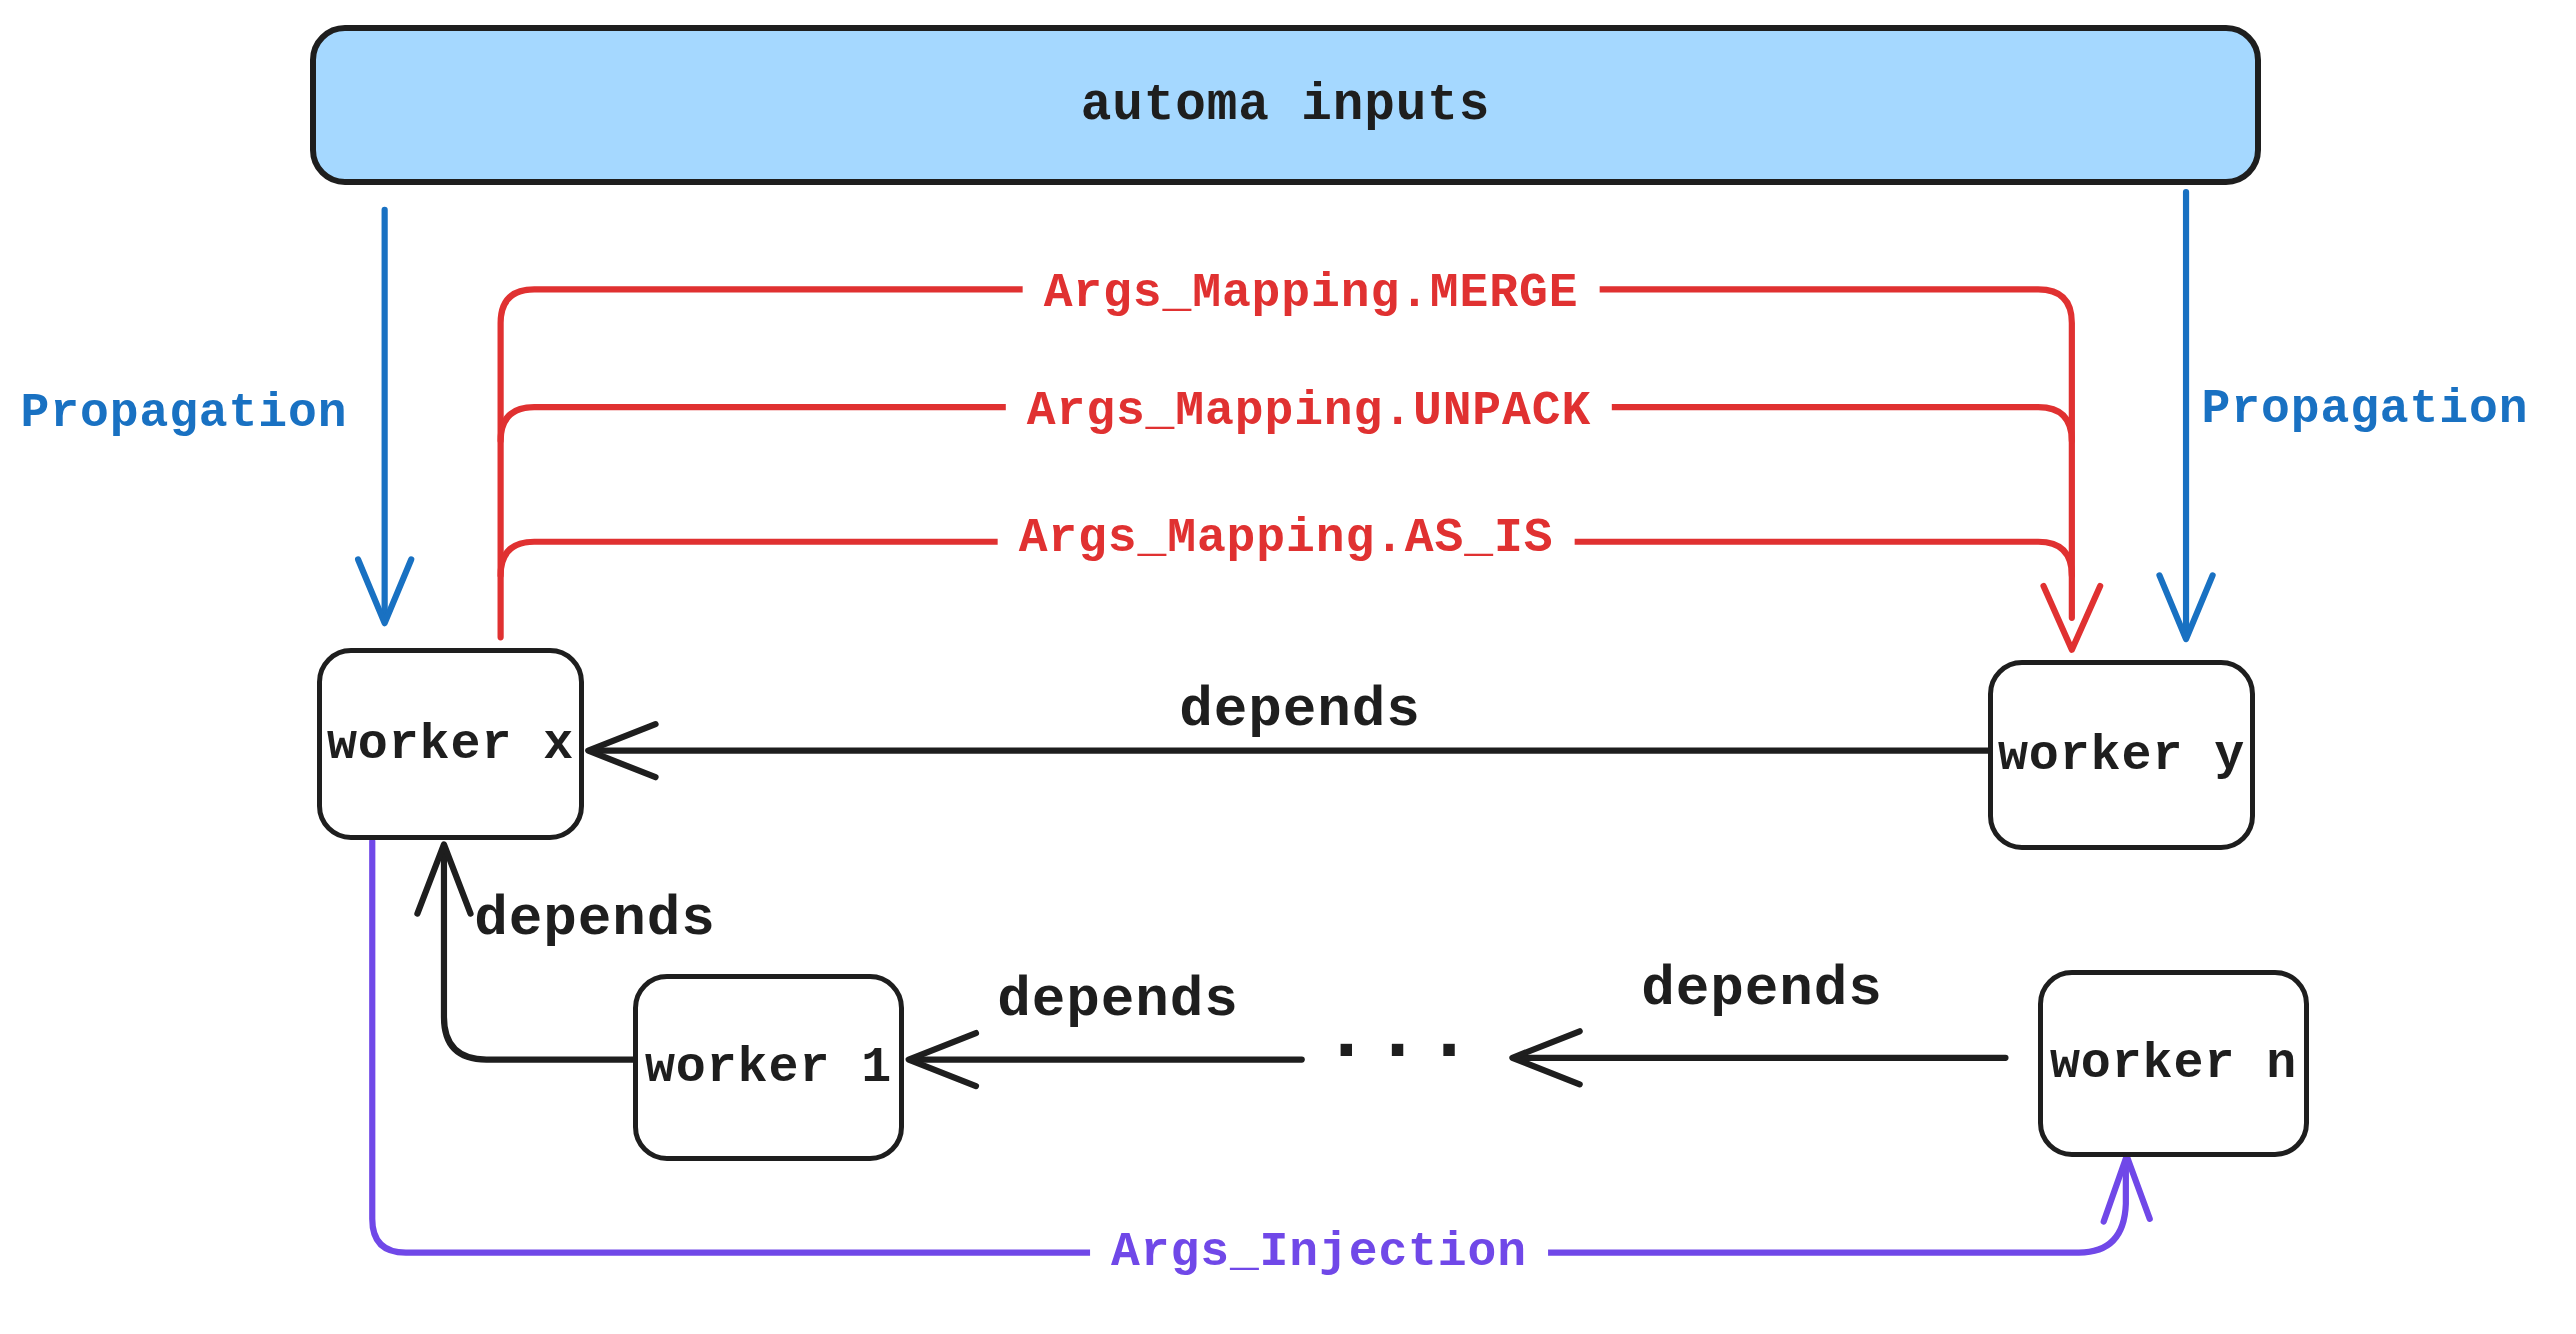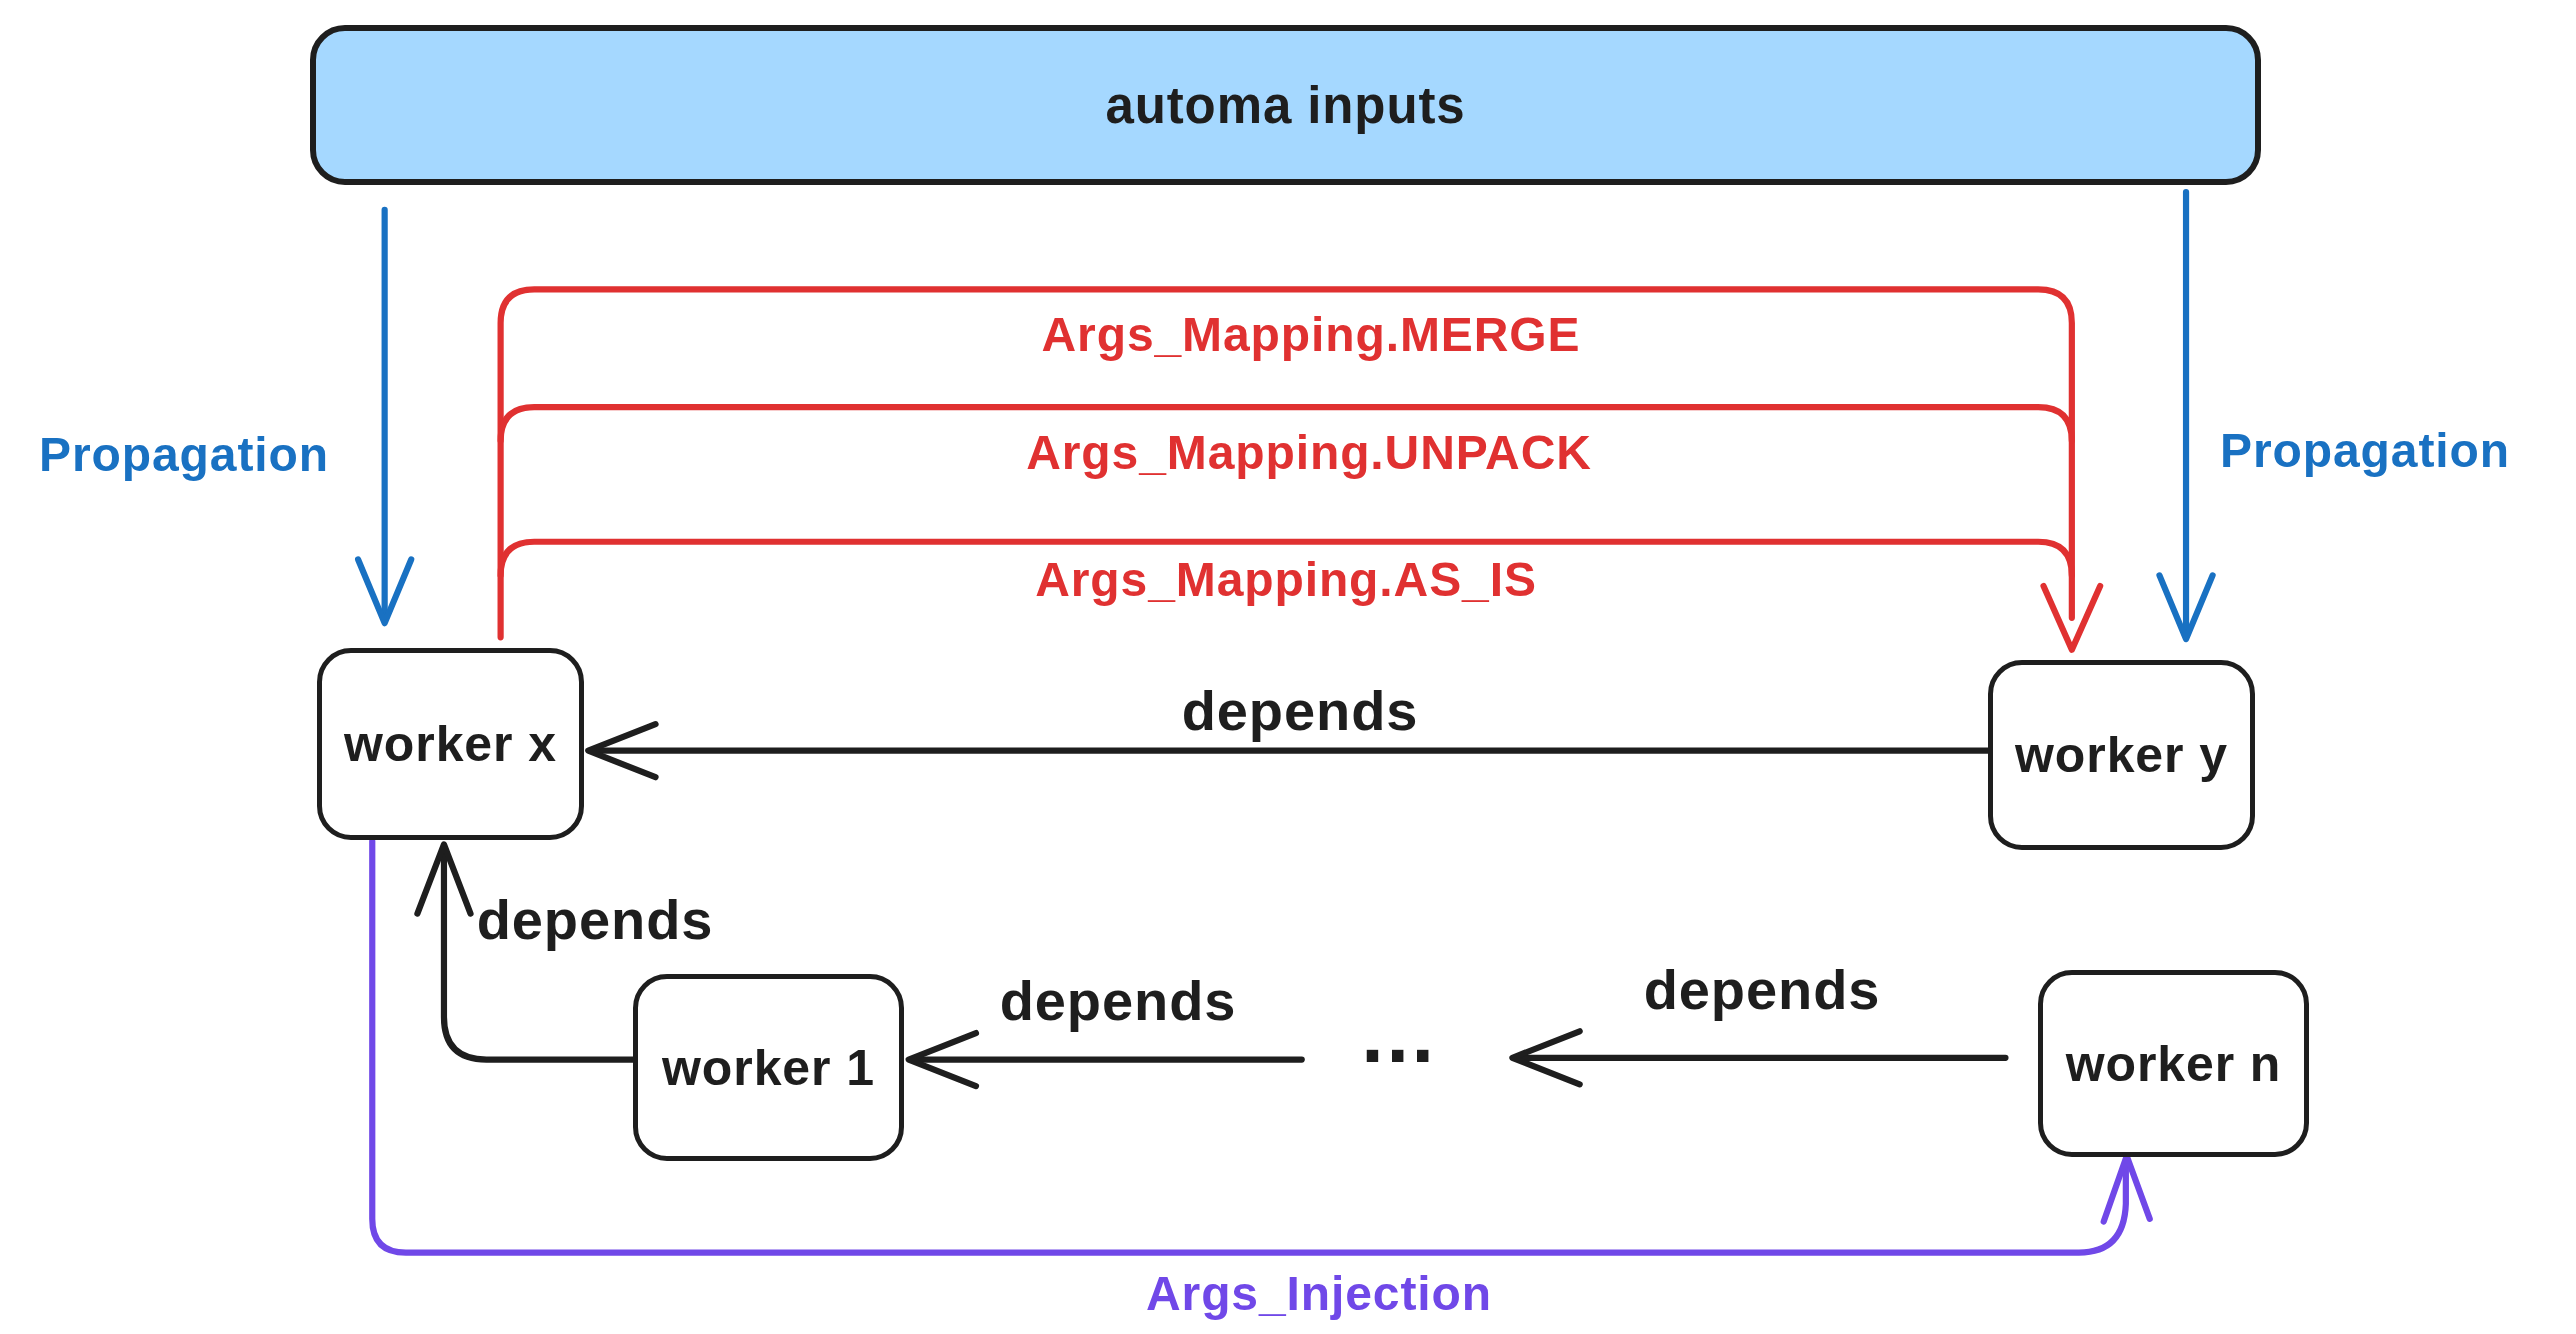--- a/index.html
+++ b/index.html
@@ -2,21 +2,21 @@
 <html style="--ink: #1e1e1e; --blue: #1971c2; --red: #e03131; --violet: #7048e8; --box_fill: #a5d8ff; --white: #ffffff;font-size:14px"><head>
 <meta charset="utf-8">
 <style>
   :root{
     --ink:#1e1e1e; --blue:#1971c2; --red:#e03131; --violet:#7048e8;
     --box_fill:#a5d8ff; --white:#ffffff;
   }
   html,body{margin:0;padding:0;background:#fff;}
   .canvas{
     position:relative;width:2568px;height:1334px;background:var(--white);
-    font-family:Liberation Sans, sans-serif;overflow:hidden;
+    font-family:Liberation Mono, monospace;overflow:hidden;
   }
   .wires{position:absolute;left:0;top:0;width:2576px;height:1334px;}
   .stroke{fill:none;stroke-width:7;stroke-linecap:round;stroke-linejoin:round;}
   .s-ink{stroke:var(--ink);} .s-blue{stroke:var(--blue);}
   .s-red{stroke:var(--red);} .s-violet{stroke:var(--violet);}
   .node{
     position:absolute;border:5.3px solid var(--ink);border-radius:34px;
     background:var(--white);display:flex;align-items:center;justify-content:center;
     font-size:50px;font-weight:bold;color:var(--ink);letter-spacing:0.9px;
   }
@@ -25,21 +25,21 @@
     background:var(--box_fill);display:flex;align-items:center;justify-content:center;
     font-size:51px;font-weight:bold;color:var(--ink);letter-spacing:0.9px;
   }
   .label{
     position:absolute;transform:translate(-50%,-50%);white-space:nowrap;
     font-weight:bold;letter-spacing:0.9px;
   }
   .label.bg{background:var(--white);padding:1.8px 21px;}
   .c-ink{color:var(--ink);} .c-blue{color:var(--blue);text-align:center;}
   .c-red{color:var(--red);} .c-violet{color:var(--violet);}
-  .fs54{font-size:48px;margin-top:41px;} .fs56{font-size:56px;}
+  .fs54{font-size:48px;} .fs56{font-size:56px;}
   .dots{font-size:81px;letter-spacing:2.7px;}
 </style>
 </head>
 <body>
 
 <div class="canvas">
 
   <svg class="wires" viewBox="0 0 2909 1507">
 
     <path class="stroke s-blue" d="M434 237 V700"></path>

